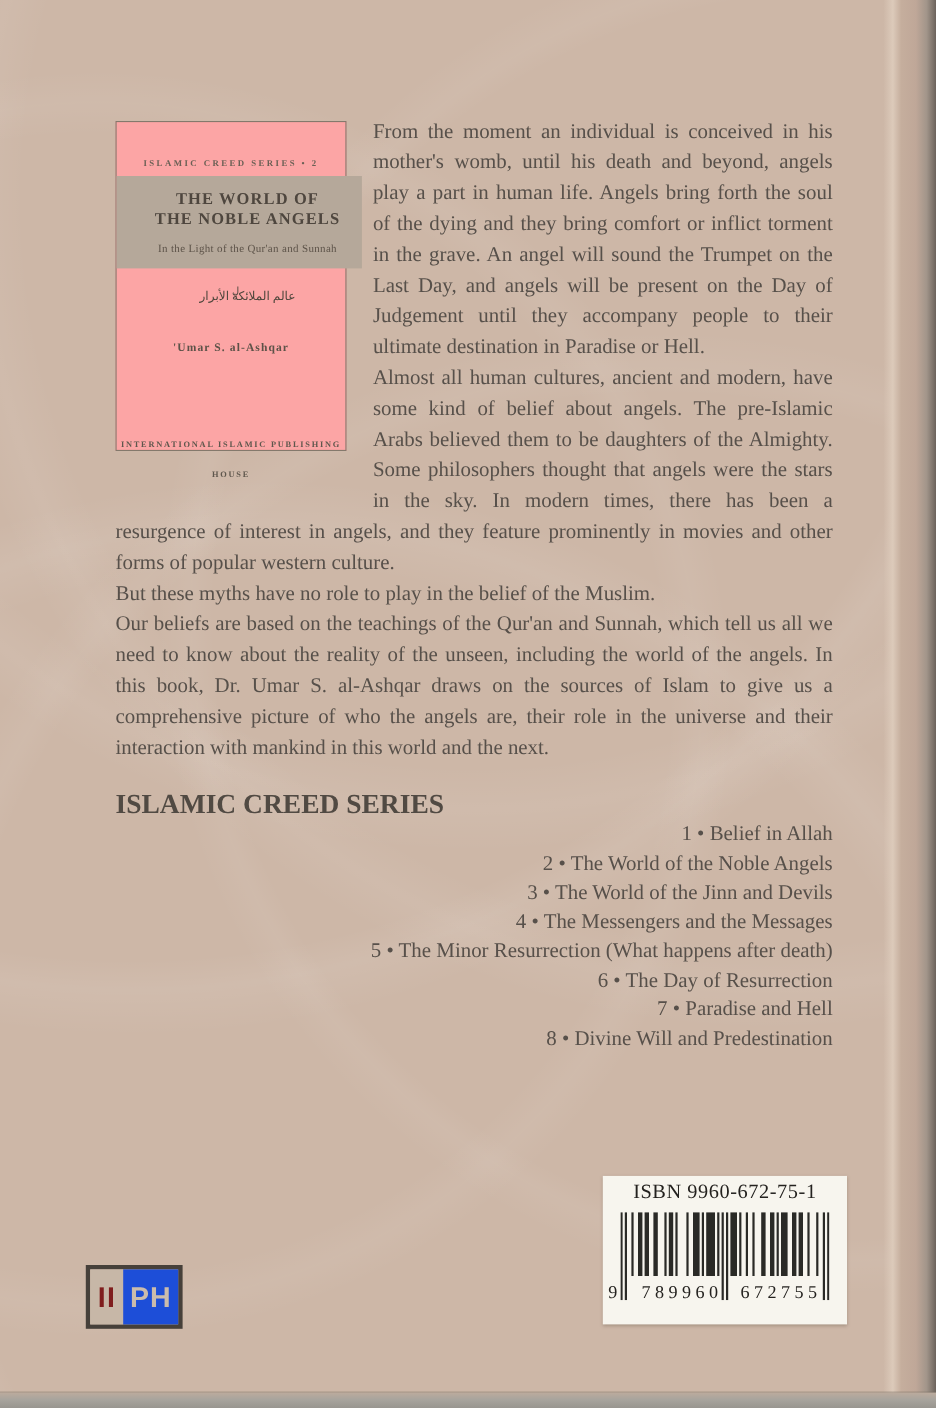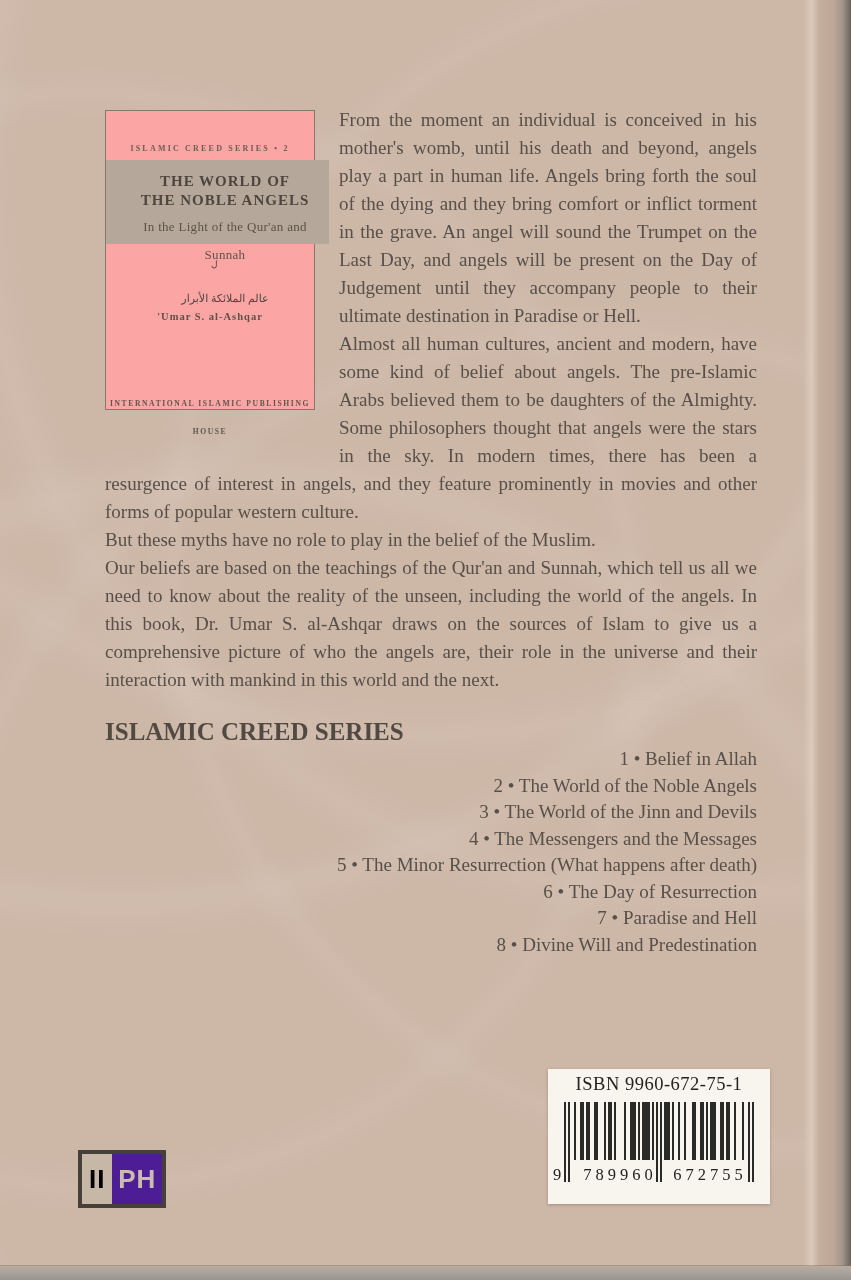--- a/index.html
+++ b/index.html
@@ -61,21 +61,21 @@
   .thumb-band{
     position:absolute;left:0;top:49px;width:100%;height:84px;
     background:#b5a89a;
     padding-left:15px;
   }
   .thumb-title{
     margin-top:12px;font-size:15px;font-weight:bold;letter-spacing:1px;
     color:#4e463e;line-height:19px;
   }
   .thumb-subtitle{
-    margin-top:3px;font-size:13px;color:#5d5349;letter-spacing:.3px;
+    margin-top:3px;font-size:10px;color:#5d5349;letter-spacing:.3px;
   }
   .thumb-arabic{
     margin-top:15px;font-size:11px;color:#4f463c;direction:rtl;
   }
   .thumb-mark{
     position:absolute;left:105px;top:139px;font-size:9px;color:#4f463c;
   }
   .thumb-author{
     position:absolute;left:0;top:192px;width:100%;
     font-size:10.5px;letter-spacing:1px;color:#5c5248;font-weight:bold;
@@ -108,26 +108,26 @@
   .ean-g1{position:absolute;left:30px;width:84px;top:0;text-align:center;letter-spacing:4px;}
   .ean-g2{position:absolute;left:120px;width:84px;top:0;text-align:center;letter-spacing:4px;}
 
   
   .logo{
     position:absolute;left:78px;top:1150px;width:88px;height:58px;
     border:4px solid #46403a;display:flex;box-sizing:border-box;
     font-family:"Liberation Sans","DejaVu Sans",sans-serif;font-weight:bold;
   }
   .logo-left{
-    width:38%;background:#c7b7a7;color:#000000;
+    width:38%;background:#c7b7a7;color:#7f1d1d;
     display:flex;align-items:center;justify-content:center;
     font-size:26px;letter-spacing:1px;
   }
   .logo-right{
-    width:62%;background:#4c1d95;color:#cbbcac;
+    width:62%;background:#1d4ed8;color:#cbbcac;
     display:flex;align-items:center;justify-content:center;
     font-size:26px;letter-spacing:1px;
   }
 </style>
 </head>
 <body>
 
 <div class="cover">
   <div class="watermark"></div>
 

